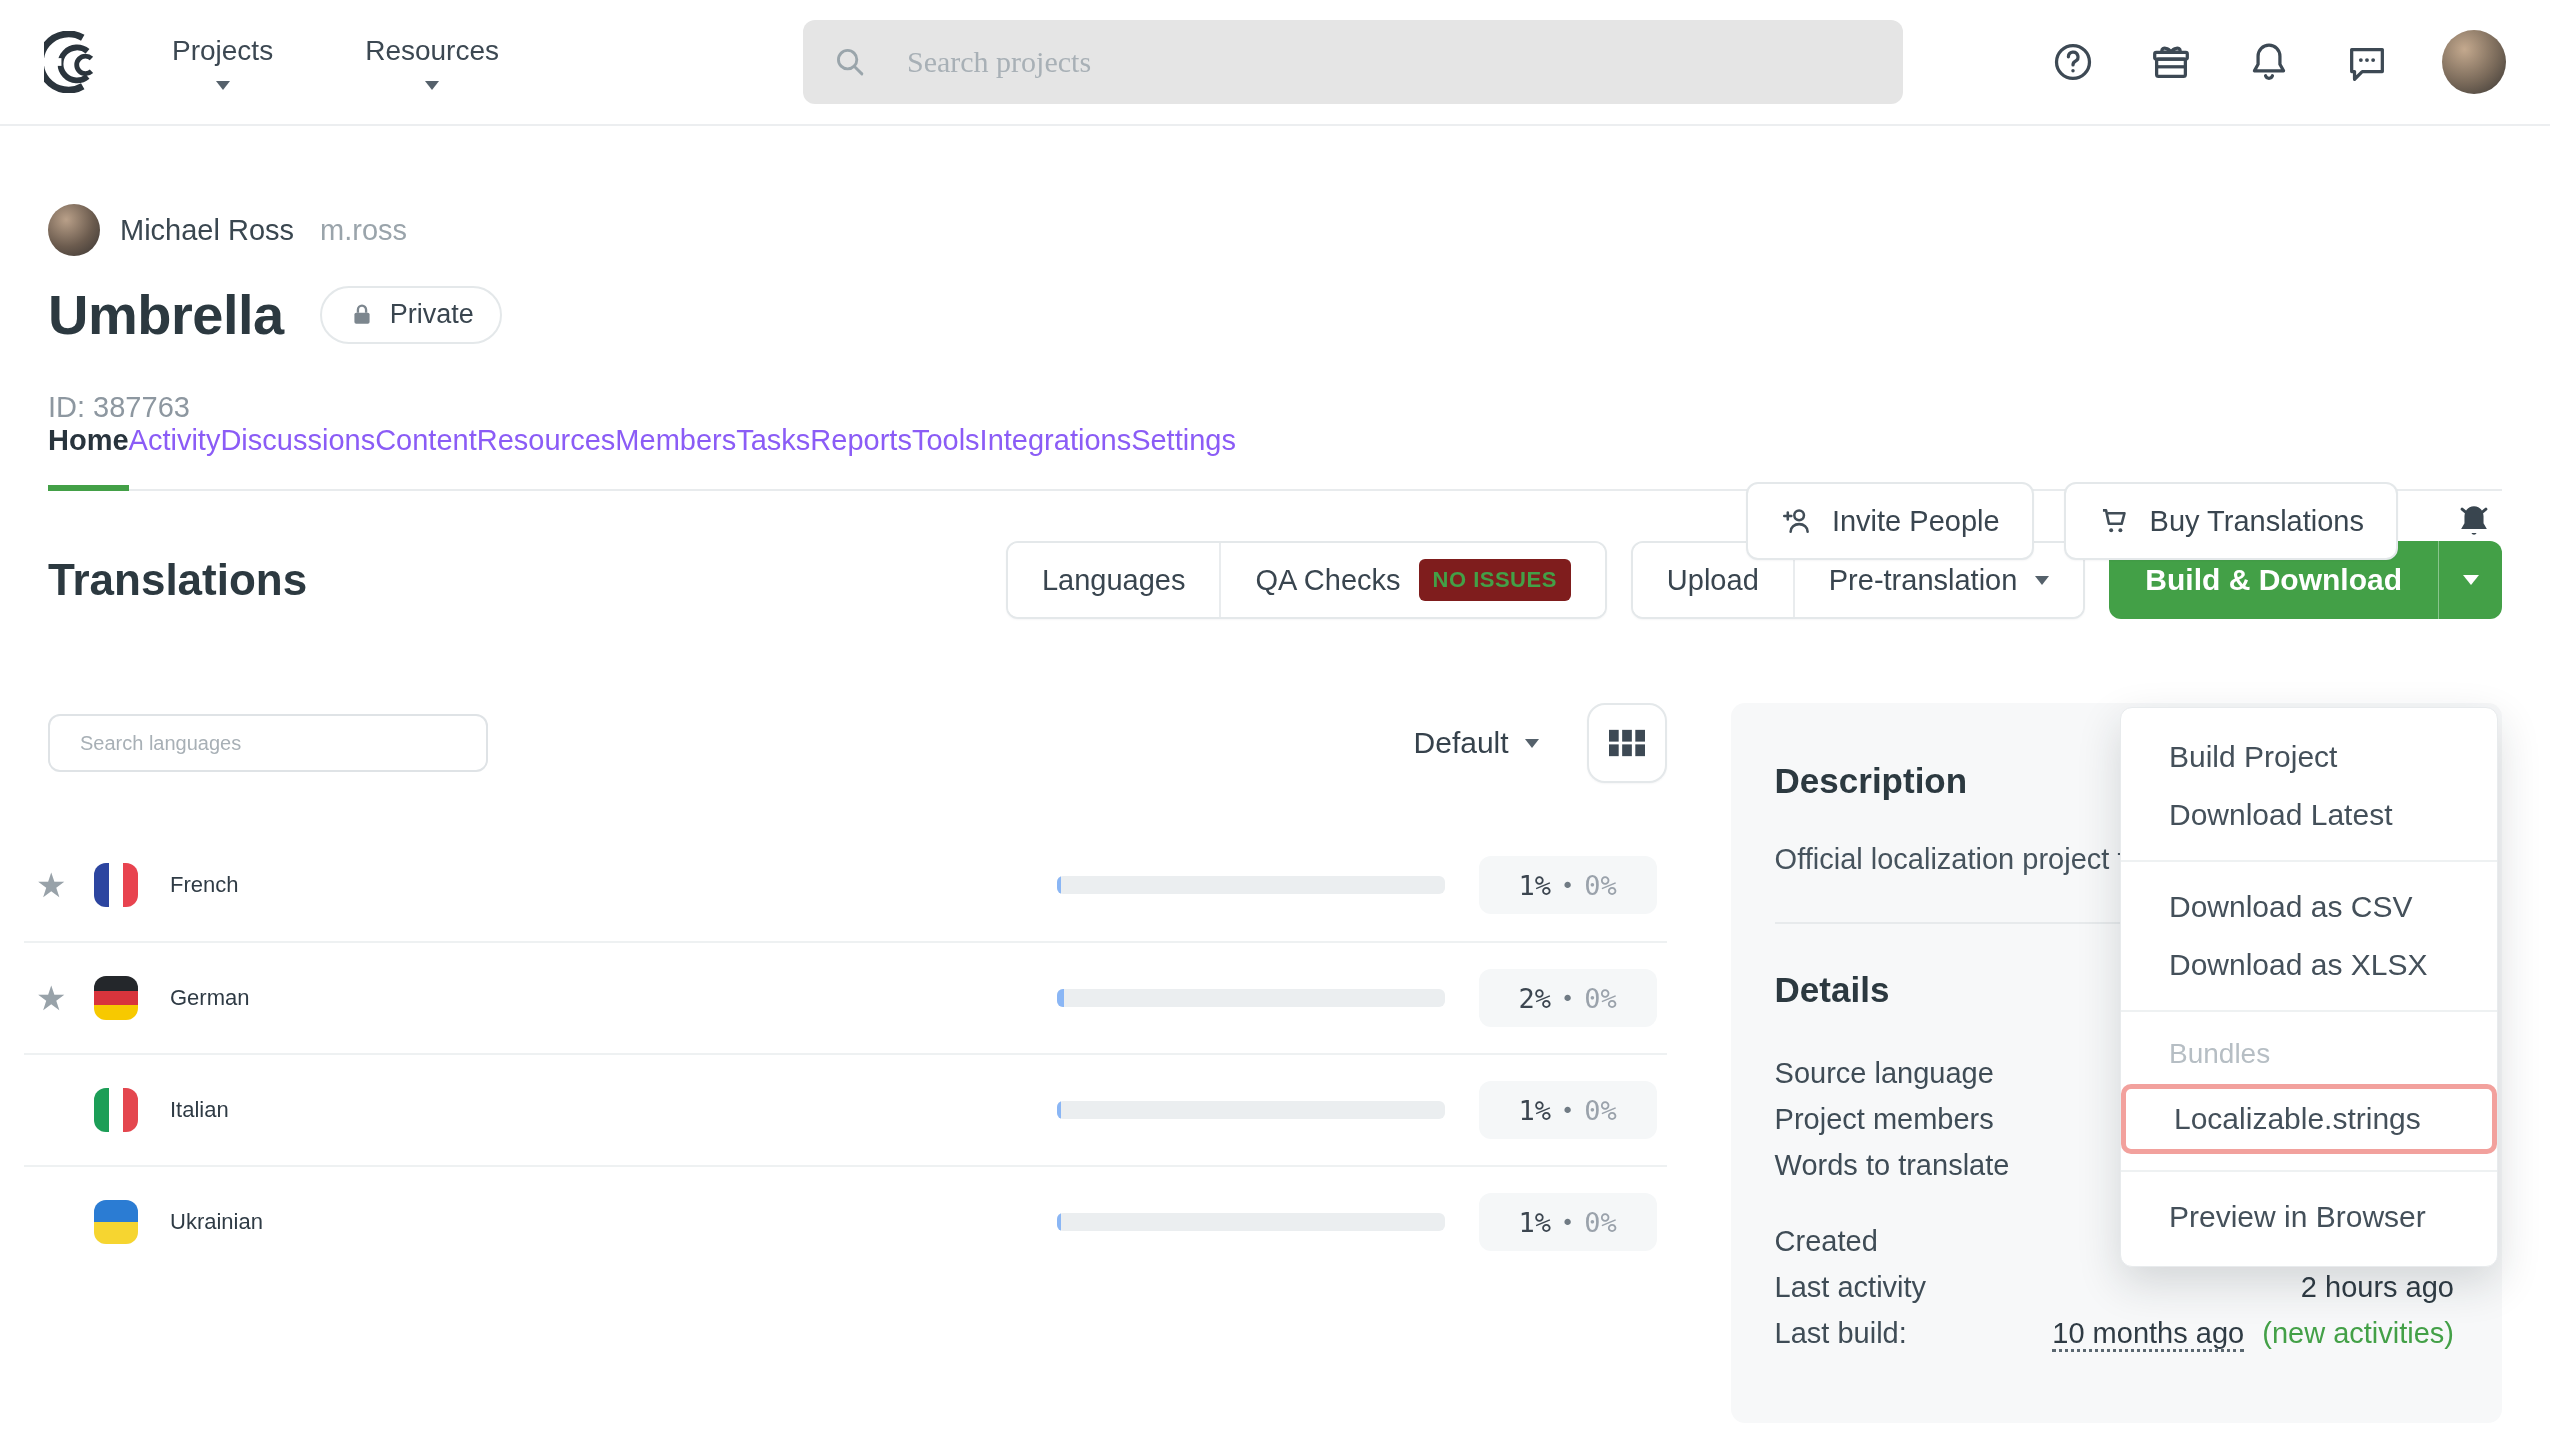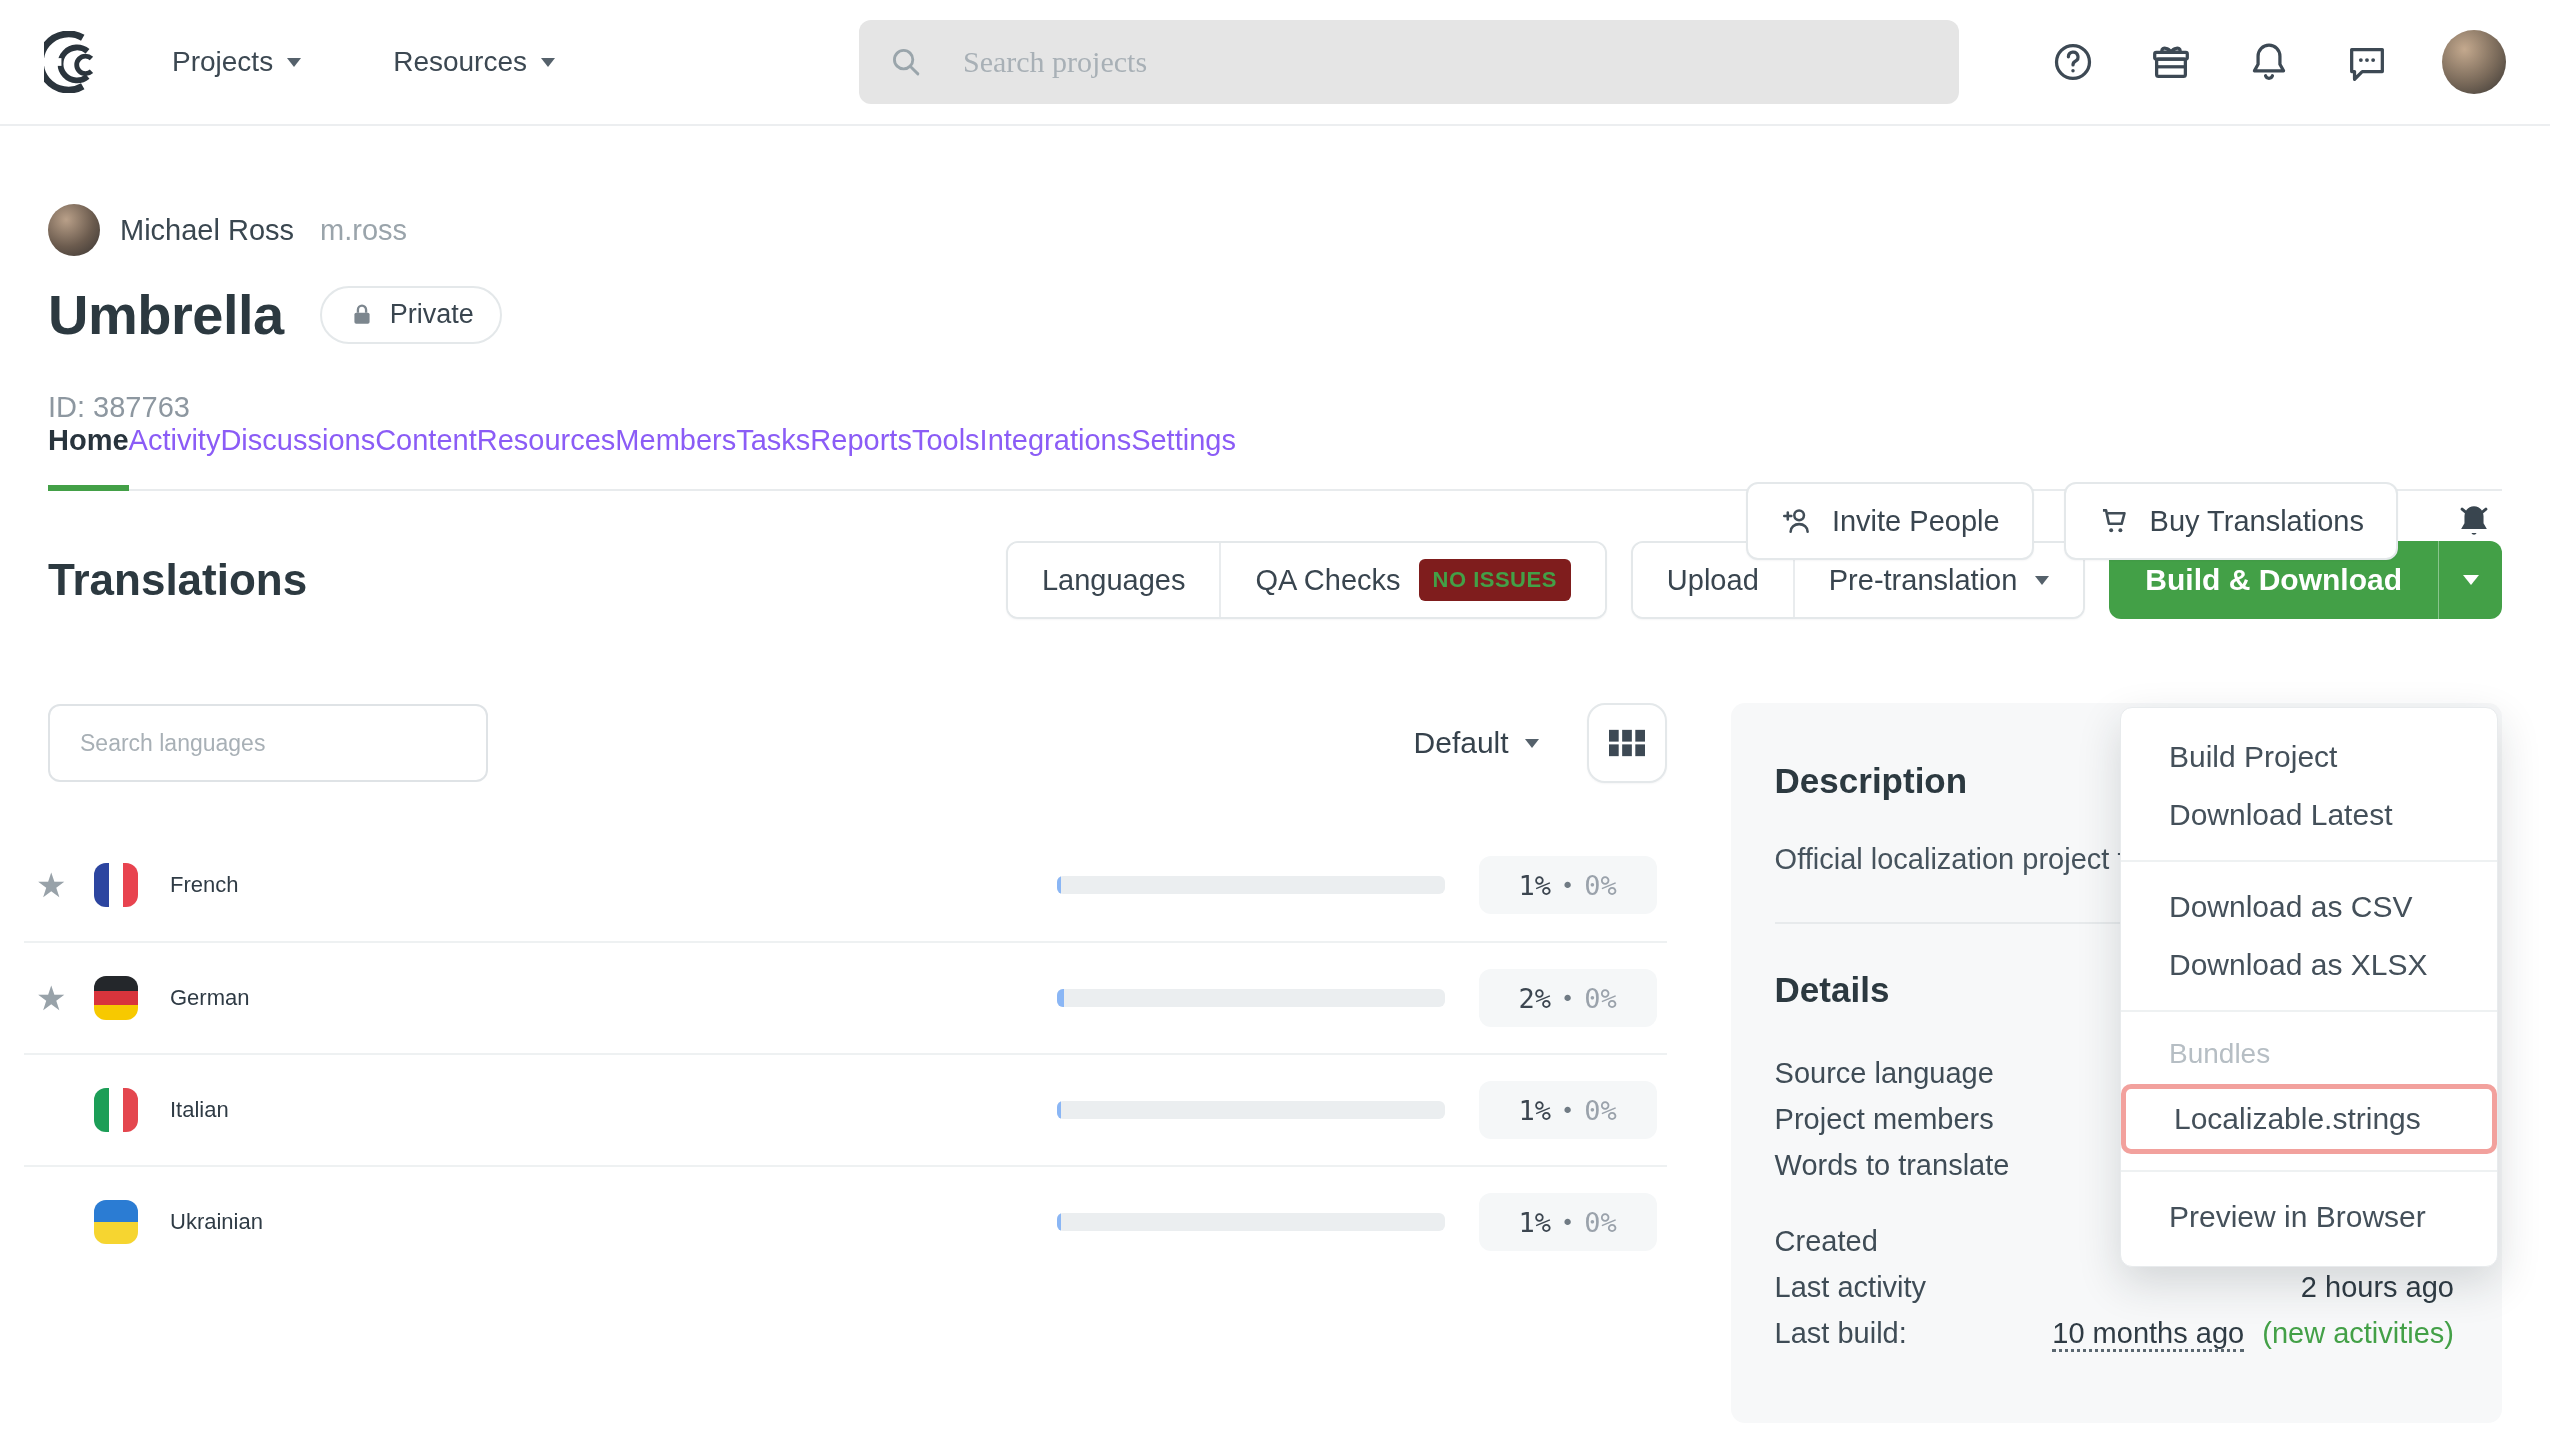--- a/index.html
+++ b/index.html
@@ -5,21 +5,21 @@
   * { margin:0; padding:0; box-sizing:border-box; }
   html,body { width:2550px; height:1447px; overflow:hidden; background:#fff;
     font-family:"Liberation Sans","DejaVu Sans",sans-serif; color:#33404a; }
   svg { display:block; }
 
   
   .topnav { height:126px; display:flex; align-items:center; padding:0 44px;
     border-bottom:2px solid #eceef0; background:#fff; }
   .logo { width:62px; height:62px; margin-right:66px; cursor:pointer; }
   .nav-link { display:flex; align-items:center; gap:14px; font-size:28px; color:#3c4852;
-    margin-right:92px; cursor:pointer; }
+    margin-right:92px; cursor:pointer;flex-direction:column; }
   .caret { width:0; height:0; border-left:8px solid transparent; border-right:8px solid transparent;
     border-top:10px solid #55616b; display:inline-block; }
   .caret.small { border-left-width:7px; border-right-width:7px; border-top-width:9px; }
   .nav-search { margin-left:212px; width:1100px; height:84px; background:#e5e5e5; border-radius:12px;
     display:flex; align-items:center; padding:0 28px; gap:38px;font-family:Liberation Serif, serif; }
   .nav-search input { border:none; outline:none; background:transparent; font-size:30px; flex:1;
     color:#3c4852; font-family:inherit; }
   .nav-search input::placeholder { color:#a8b0b6; }
   .nav-icons { margin-left:auto; display:flex; align-items:center; gap:52px; color:#3d4954; }
   .nav-icon { width:46px; height:46px; cursor:pointer; }
@@ -70,22 +70,22 @@
     color:#fff; cursor:pointer; overflow:hidden; }
   .build-main { display:flex; align-items:center; padding:0 36px; font-size:30px; font-weight:700; }
   .build-caret { display:flex; align-items:center; justify-content:center; width:64px;
     border-left:1px solid rgba(255,255,255,.38); }
   .build-caret .caret { border-top-color:#fff; }
 
   
   .content { display:flex; margin-top:84px; align-items:flex-start; }
   .lang-col { width:1620px; }
   .lang-toolbar { display:flex; align-items:center; }
-  .lang-search { width:440px; height:78px; border:2px solid #dfe3e6; border-radius:12px; padding:0 30px;
-    font-size:23px; color:#3c4852; outline:none; font-family:inherit; background:#fff; }
+  .lang-search { width:440px; height:58px; border:2px solid #dfe3e6; border-radius:12px; padding:0 30px;
+    font-size:20px; color:#3c4852; outline:none; font-family:inherit; background:#fff; }
   .lang-search::placeholder { color:#a8b0b6; }
   .view-select { margin-left:auto; display:flex; align-items:center; gap:16px; font-size:30px;
     color:#36424c; cursor:pointer; }
   .grid-btn { margin-left:48px; width:80px; height:80px; border:2px solid #e4e8ea; border-radius:18px;
     background:#fff; display:flex; align-items:center; justify-content:center; cursor:pointer;
     box-shadow:0 1px 2px rgba(20,30,40,.04); color:#3d4954; }
   .lang-list { margin-top:46px; margin-left:-24px; }
   .lang-row { display:flex; align-items:center; height:112px; cursor:pointer; }
   .lang-row + .lang-row { border-top:2px solid #eef1f2; }
   .star-col { width:70px; display:flex; justify-content:flex-start; padding-left:12px; }

